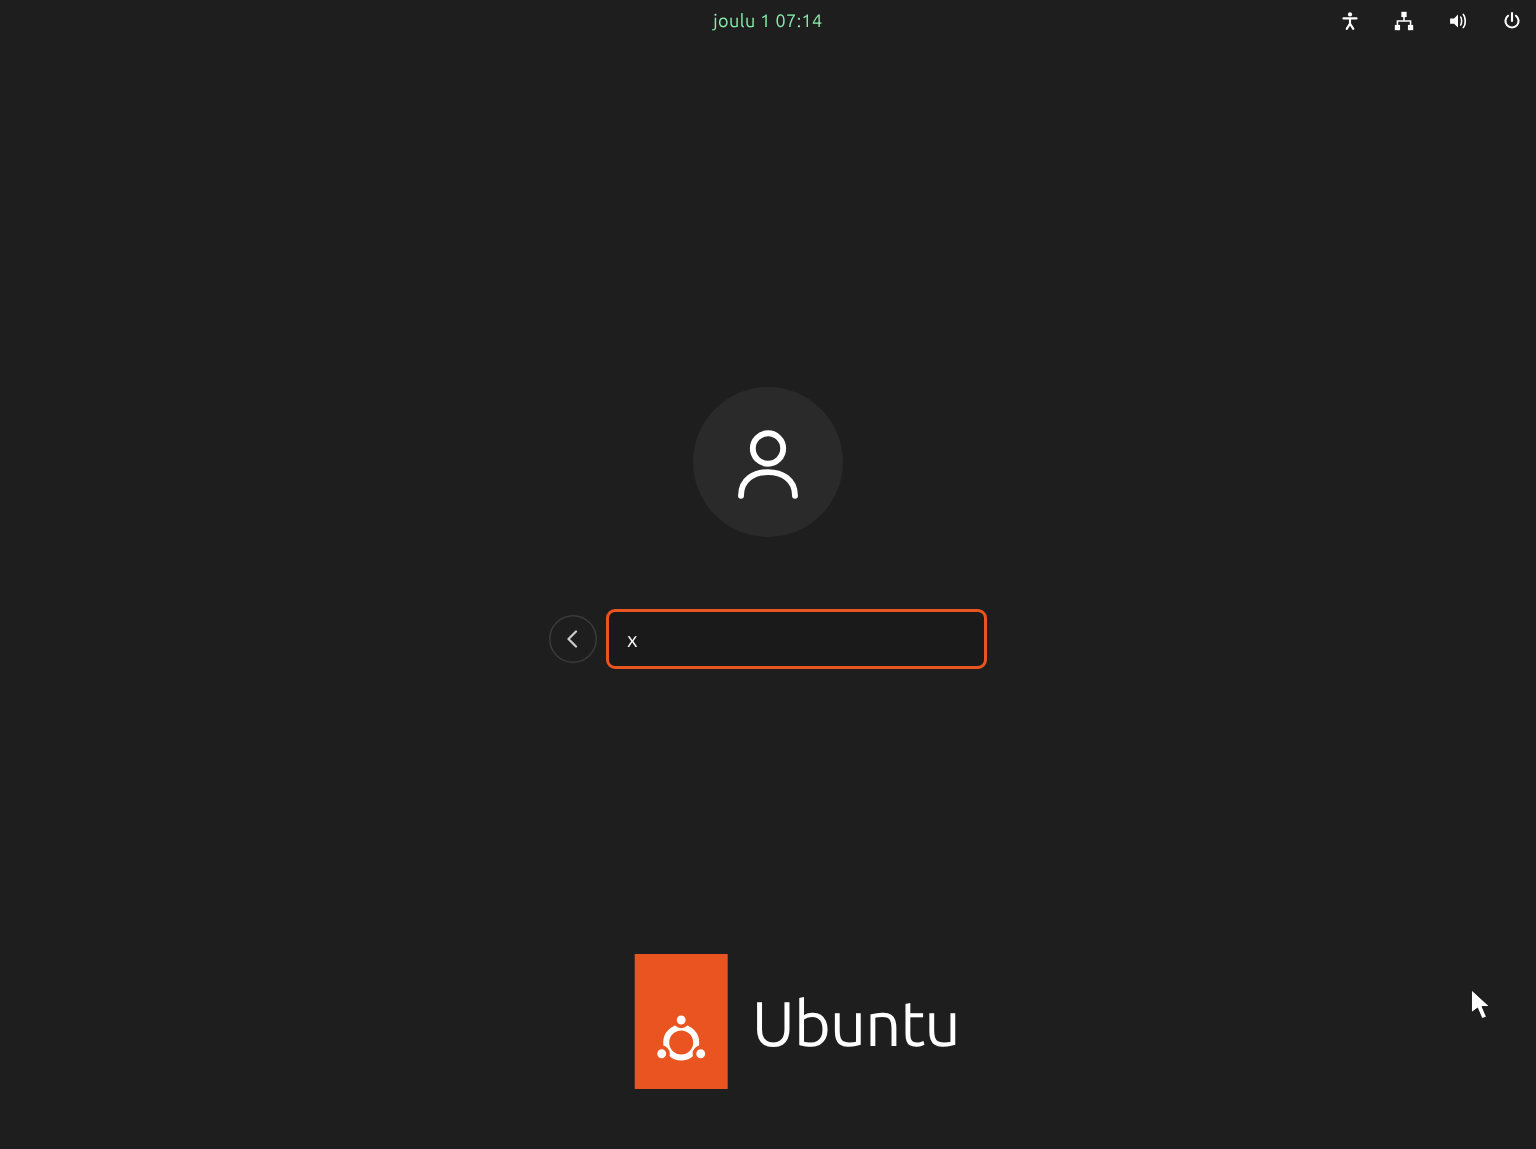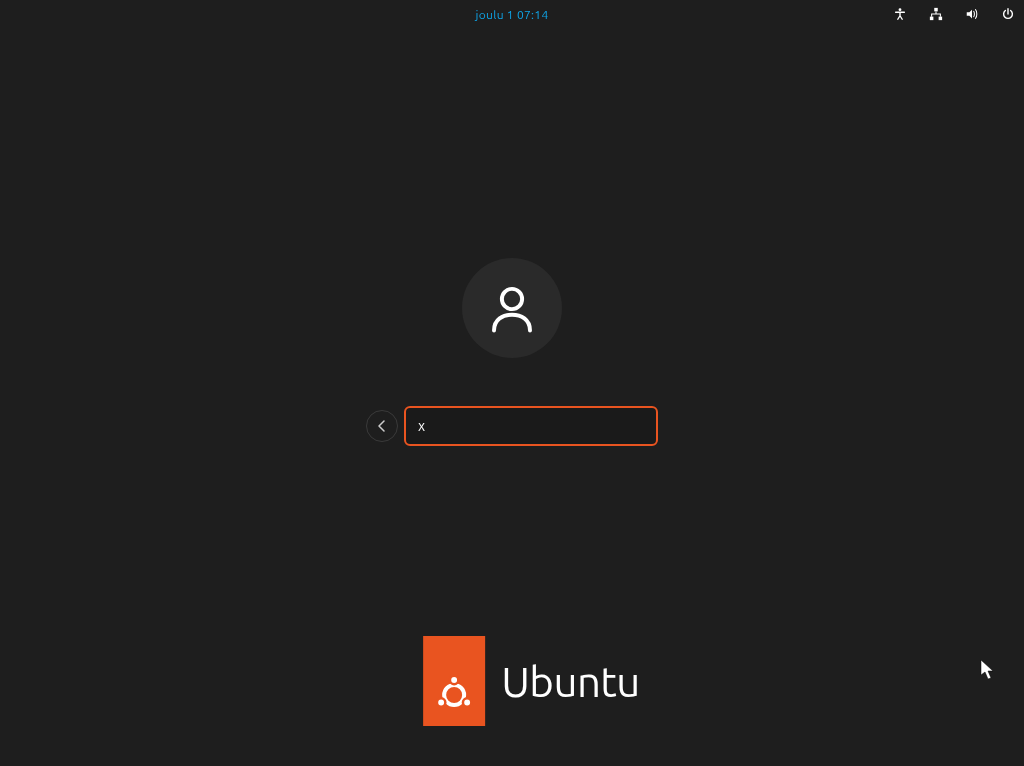--- a/index.html
+++ b/index.html
@@ -21,21 +21,21 @@
       top: 0;
       left: 0;
       right: 0;
       height: 28px;
       display: flex;
       align-items: center;
       justify-content: center;
     }
     .topbar-center {
       font-size: 12px;
-      color: #0ea5e9;
+      color: #86efac;
       letter-spacing: 0.3px;
     }
     .topbar-right {
       position: absolute;
       right: 8px;
       top: 0;
       height: 28px;
       display: flex;
       align-items: center;
       gap: 20px;

